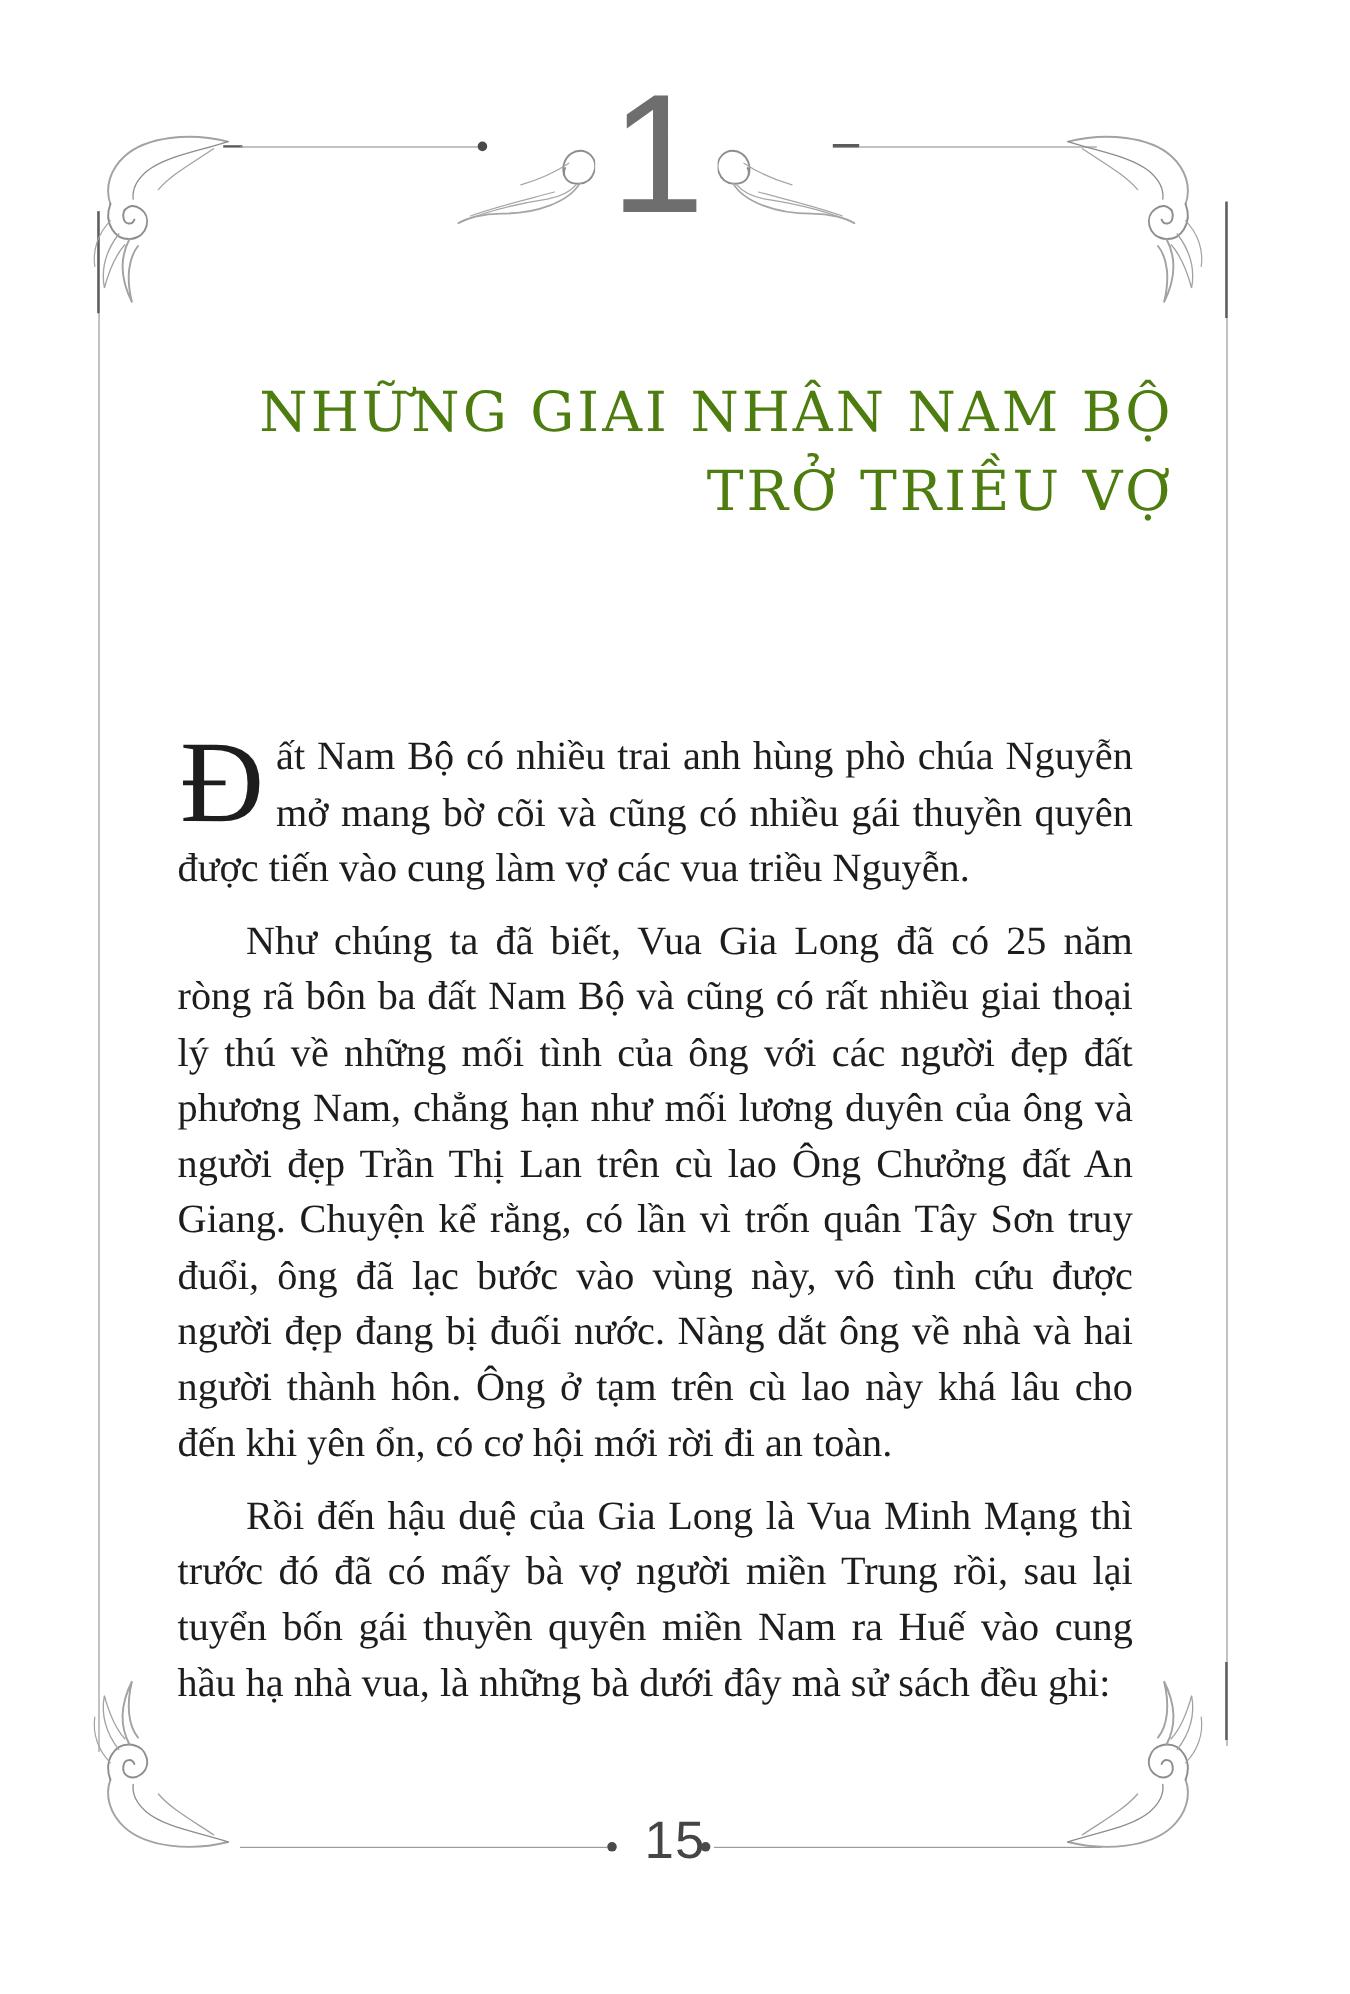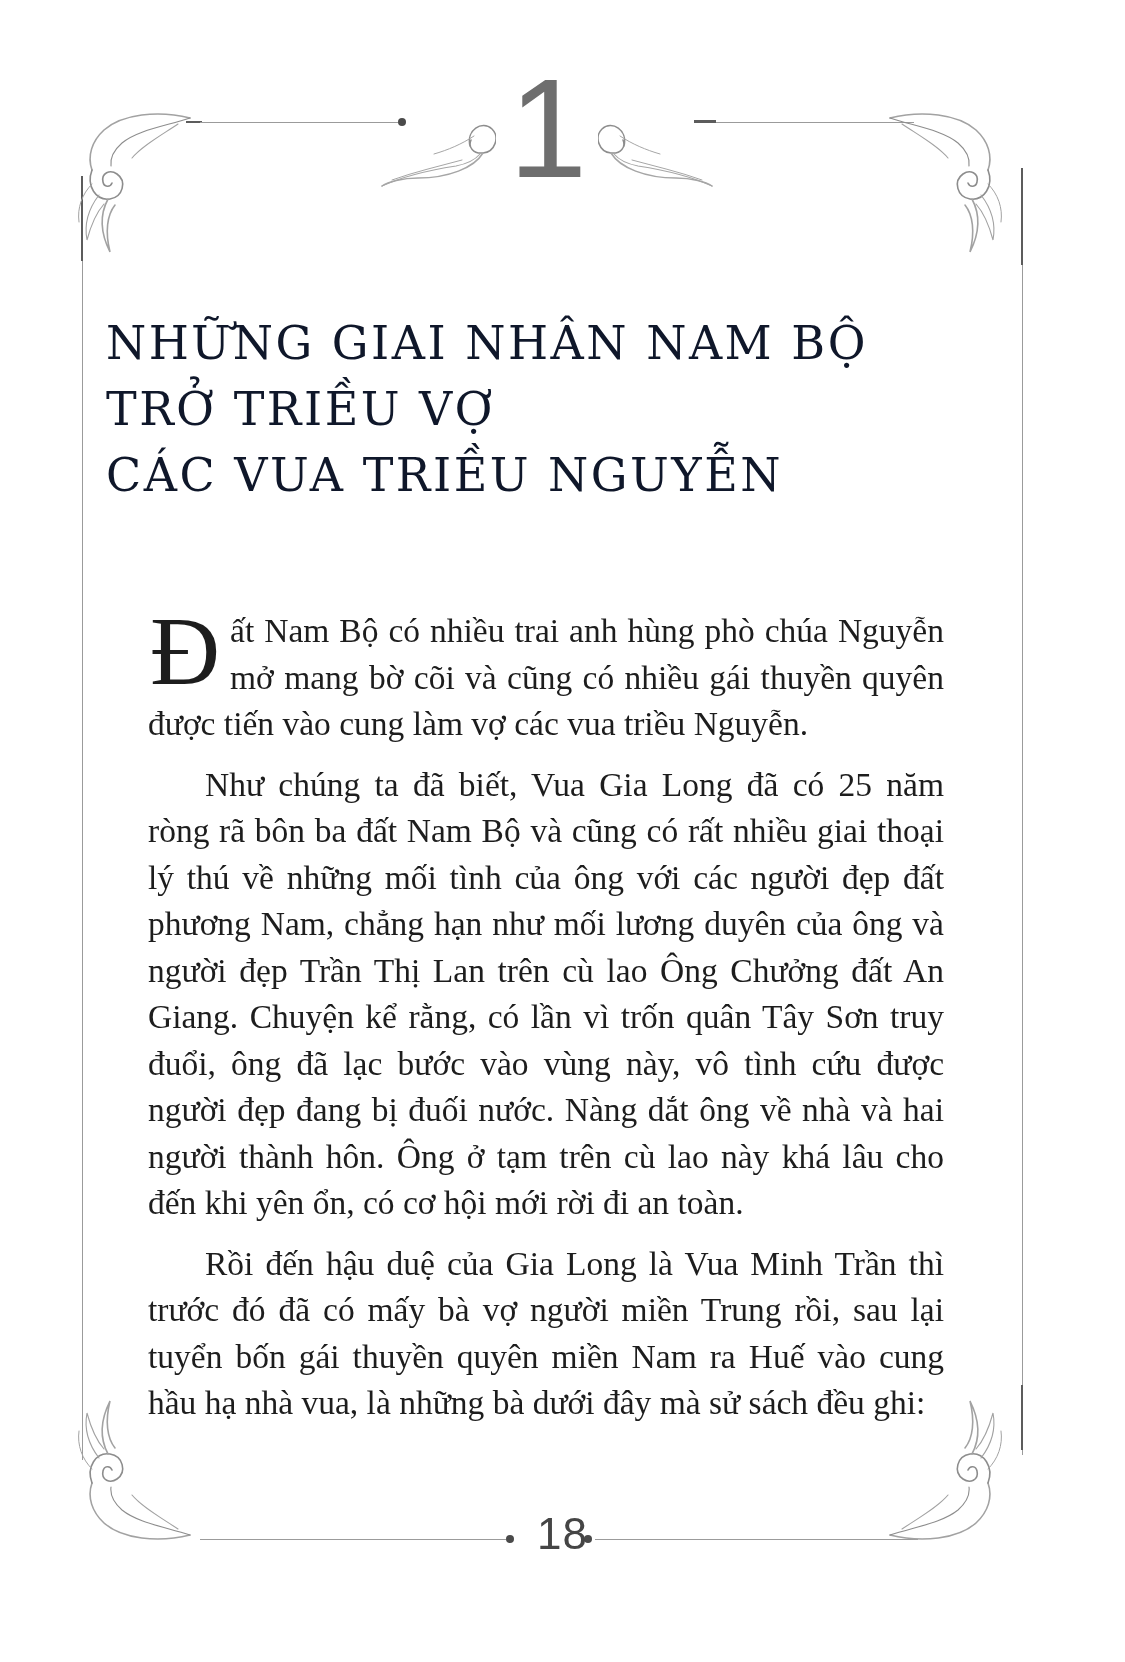--- a/index.html
+++ b/index.html
@@ -24,27 +24,27 @@
   
   .chapter-number {
     position:absolute; left:478px; top:58px; width:140px;
     text-align:center;
     font-family:"Liberation Sans", sans-serif;
     font-size:141px; line-height:1; font-weight:400;
     color:#6e6e6e;
   }
   
   .title-block {
-    position:absolute; left:106px; top:310px; width:860px;
-    text-align:left;
+    position:absolute; left:118px; top:310px; width:860px;
+    text-align:right;
     font-family:"DejaVu Serif", serif;
     font-weight:400;
     font-size:46px; line-height:66px;
     letter-spacing:2.5px;
-    color:#0f172a;
+    color:#4d7c0f;
   }
   
   .body-block {
     position:absolute; left:148px; top:608px; width:796px;
     font-size:33.5px; line-height:46.5px;
     color:#1d1d1d;
     text-align:justify;
   }
   .body-block p { margin-bottom:14px; }
   .body-block p.indent { text-indent:57px; }
@@ -140,24 +140,23 @@
   <div class="chapter-number">1</div>
   <div class="ornament flip-x" style="left:598px;top:116px;">
     <svg class="orn" width="118" height="72" viewBox="0 0 118 72">
         <use href="#flourish-swirl"></use>
       </svg>
   </div>
 
   <div class="title-block">
     <div>NHỮNG GIAI NHÂN NAM BỘ</div>
     <div>TRỞ TRIỀU VỢ</div>
-    <div>CÁC VUA TRIỀU NGUYỄN</div>
   </div>
 
   <div class="body-block">
     <p><span class="drop-cap">Đ</span><span>ất Nam Bộ có nhiều trai anh hùng phò chúa Nguyễn mở mang bờ cõi và cũng có nhiều gái thuyền quyên được tiến vào cung làm vợ các vua triều Nguyễn.</span></p>
     <p class="indent">Như chúng ta đã biết, Vua Gia Long đã có 25 năm ròng rã bôn ba đất Nam Bộ và cũng có rất nhiều giai thoại lý thú về những mối tình của ông với các người đẹp đất phương Nam, chẳng hạn như mối lương duyên của ông và người đẹp Trần Thị Lan trên cù lao Ông Chưởng đất An Giang. Chuyện kể rằng, có lần vì trốn quân Tây Sơn truy đuổi, ông đã lạc bước vào vùng này, vô tình cứu được người đẹp đang bị đuối nước. Nàng dắt ông về nhà và hai người thành hôn. Ông ở tạm trên cù lao này khá lâu cho đến khi yên ổn, có cơ hội mới rời đi an toàn.</p>
-    <p class="indent">Rồi đến hậu duệ của Gia Long là Vua Minh Trần thì trước đó đã có mấy bà vợ người miền Trung rồi, sau lại tuyển bốn gái thuyền quyên miền Nam ra Huế vào cung hầu hạ nhà vua, là những bà dưới đây mà sử sách đều ghi:</p>
+    <p class="indent">Rồi đến hậu duệ của Gia Long là Vua Minh Mạng thì trước đó đã có mấy bà vợ người miền Trung rồi, sau lại tuyển bốn gái thuyền quyên miền Nam ra Huế vào cung hầu hạ nhà vua, là những bà dưới đây mà sử sách đều ghi:</p>
   </div>
 
-  <div class="page-number">18</div>
+  <div class="page-number">15</div>
 
 </div>
 
 </body></html>

